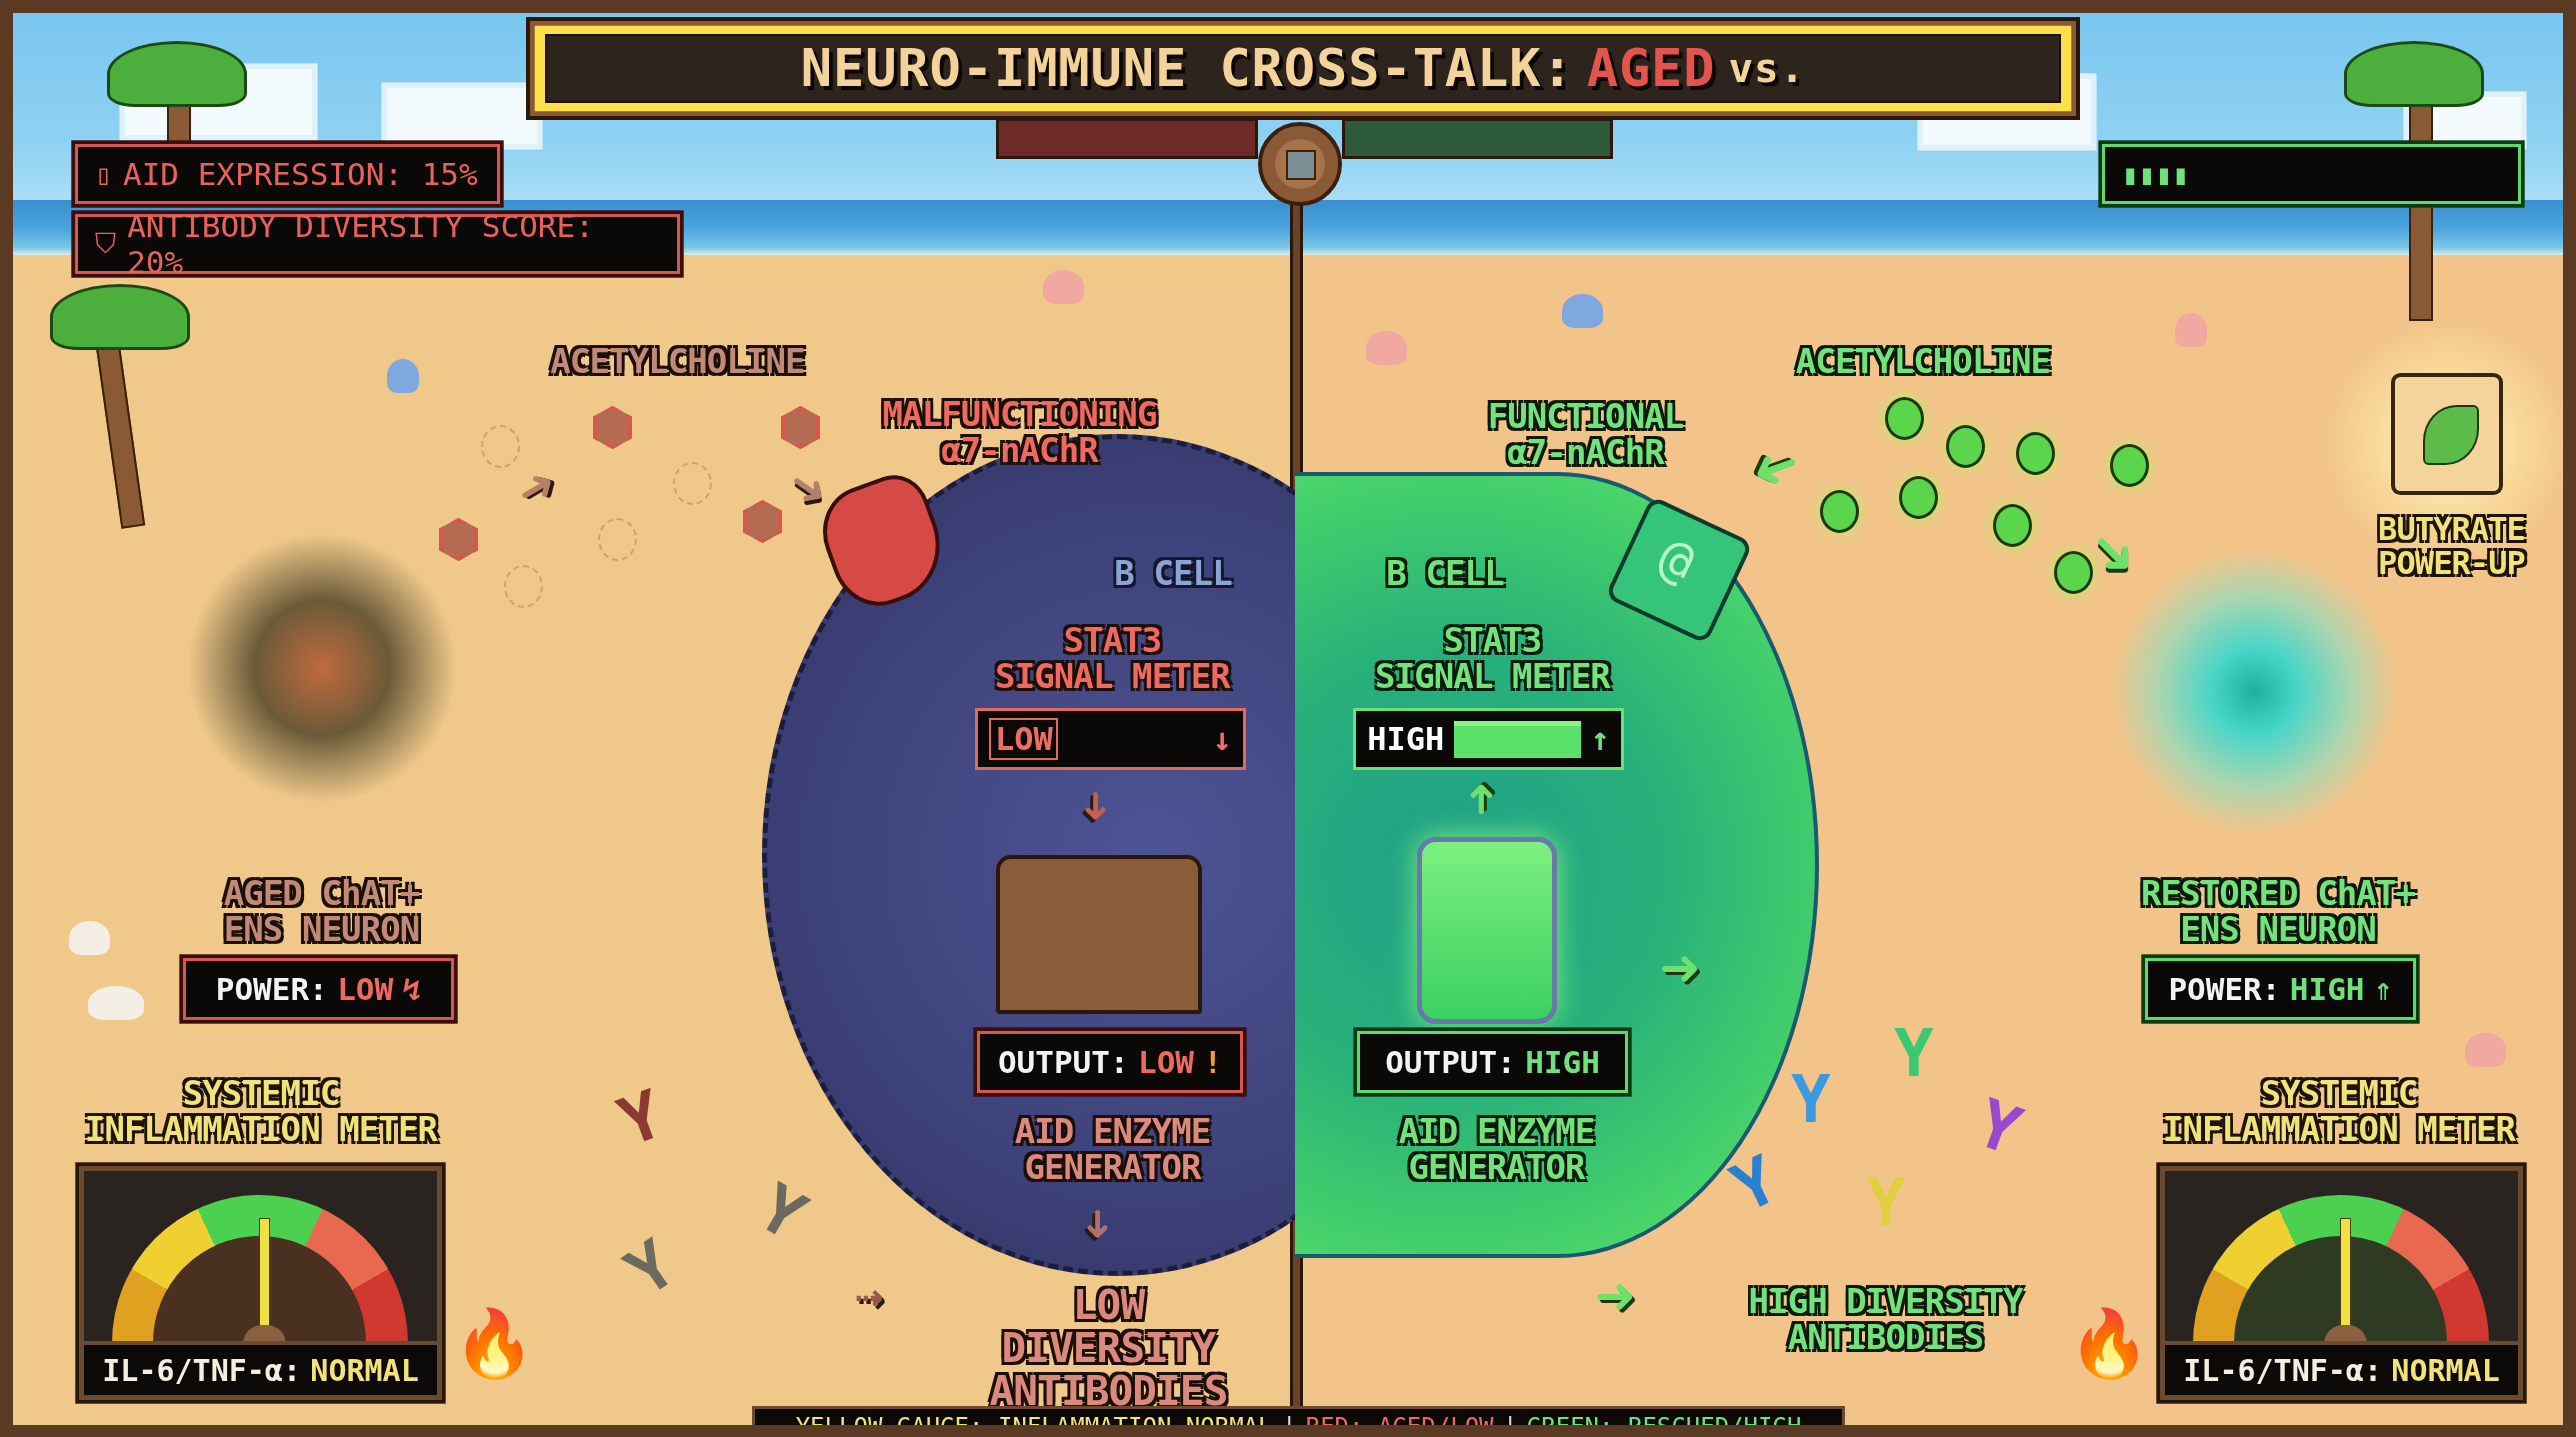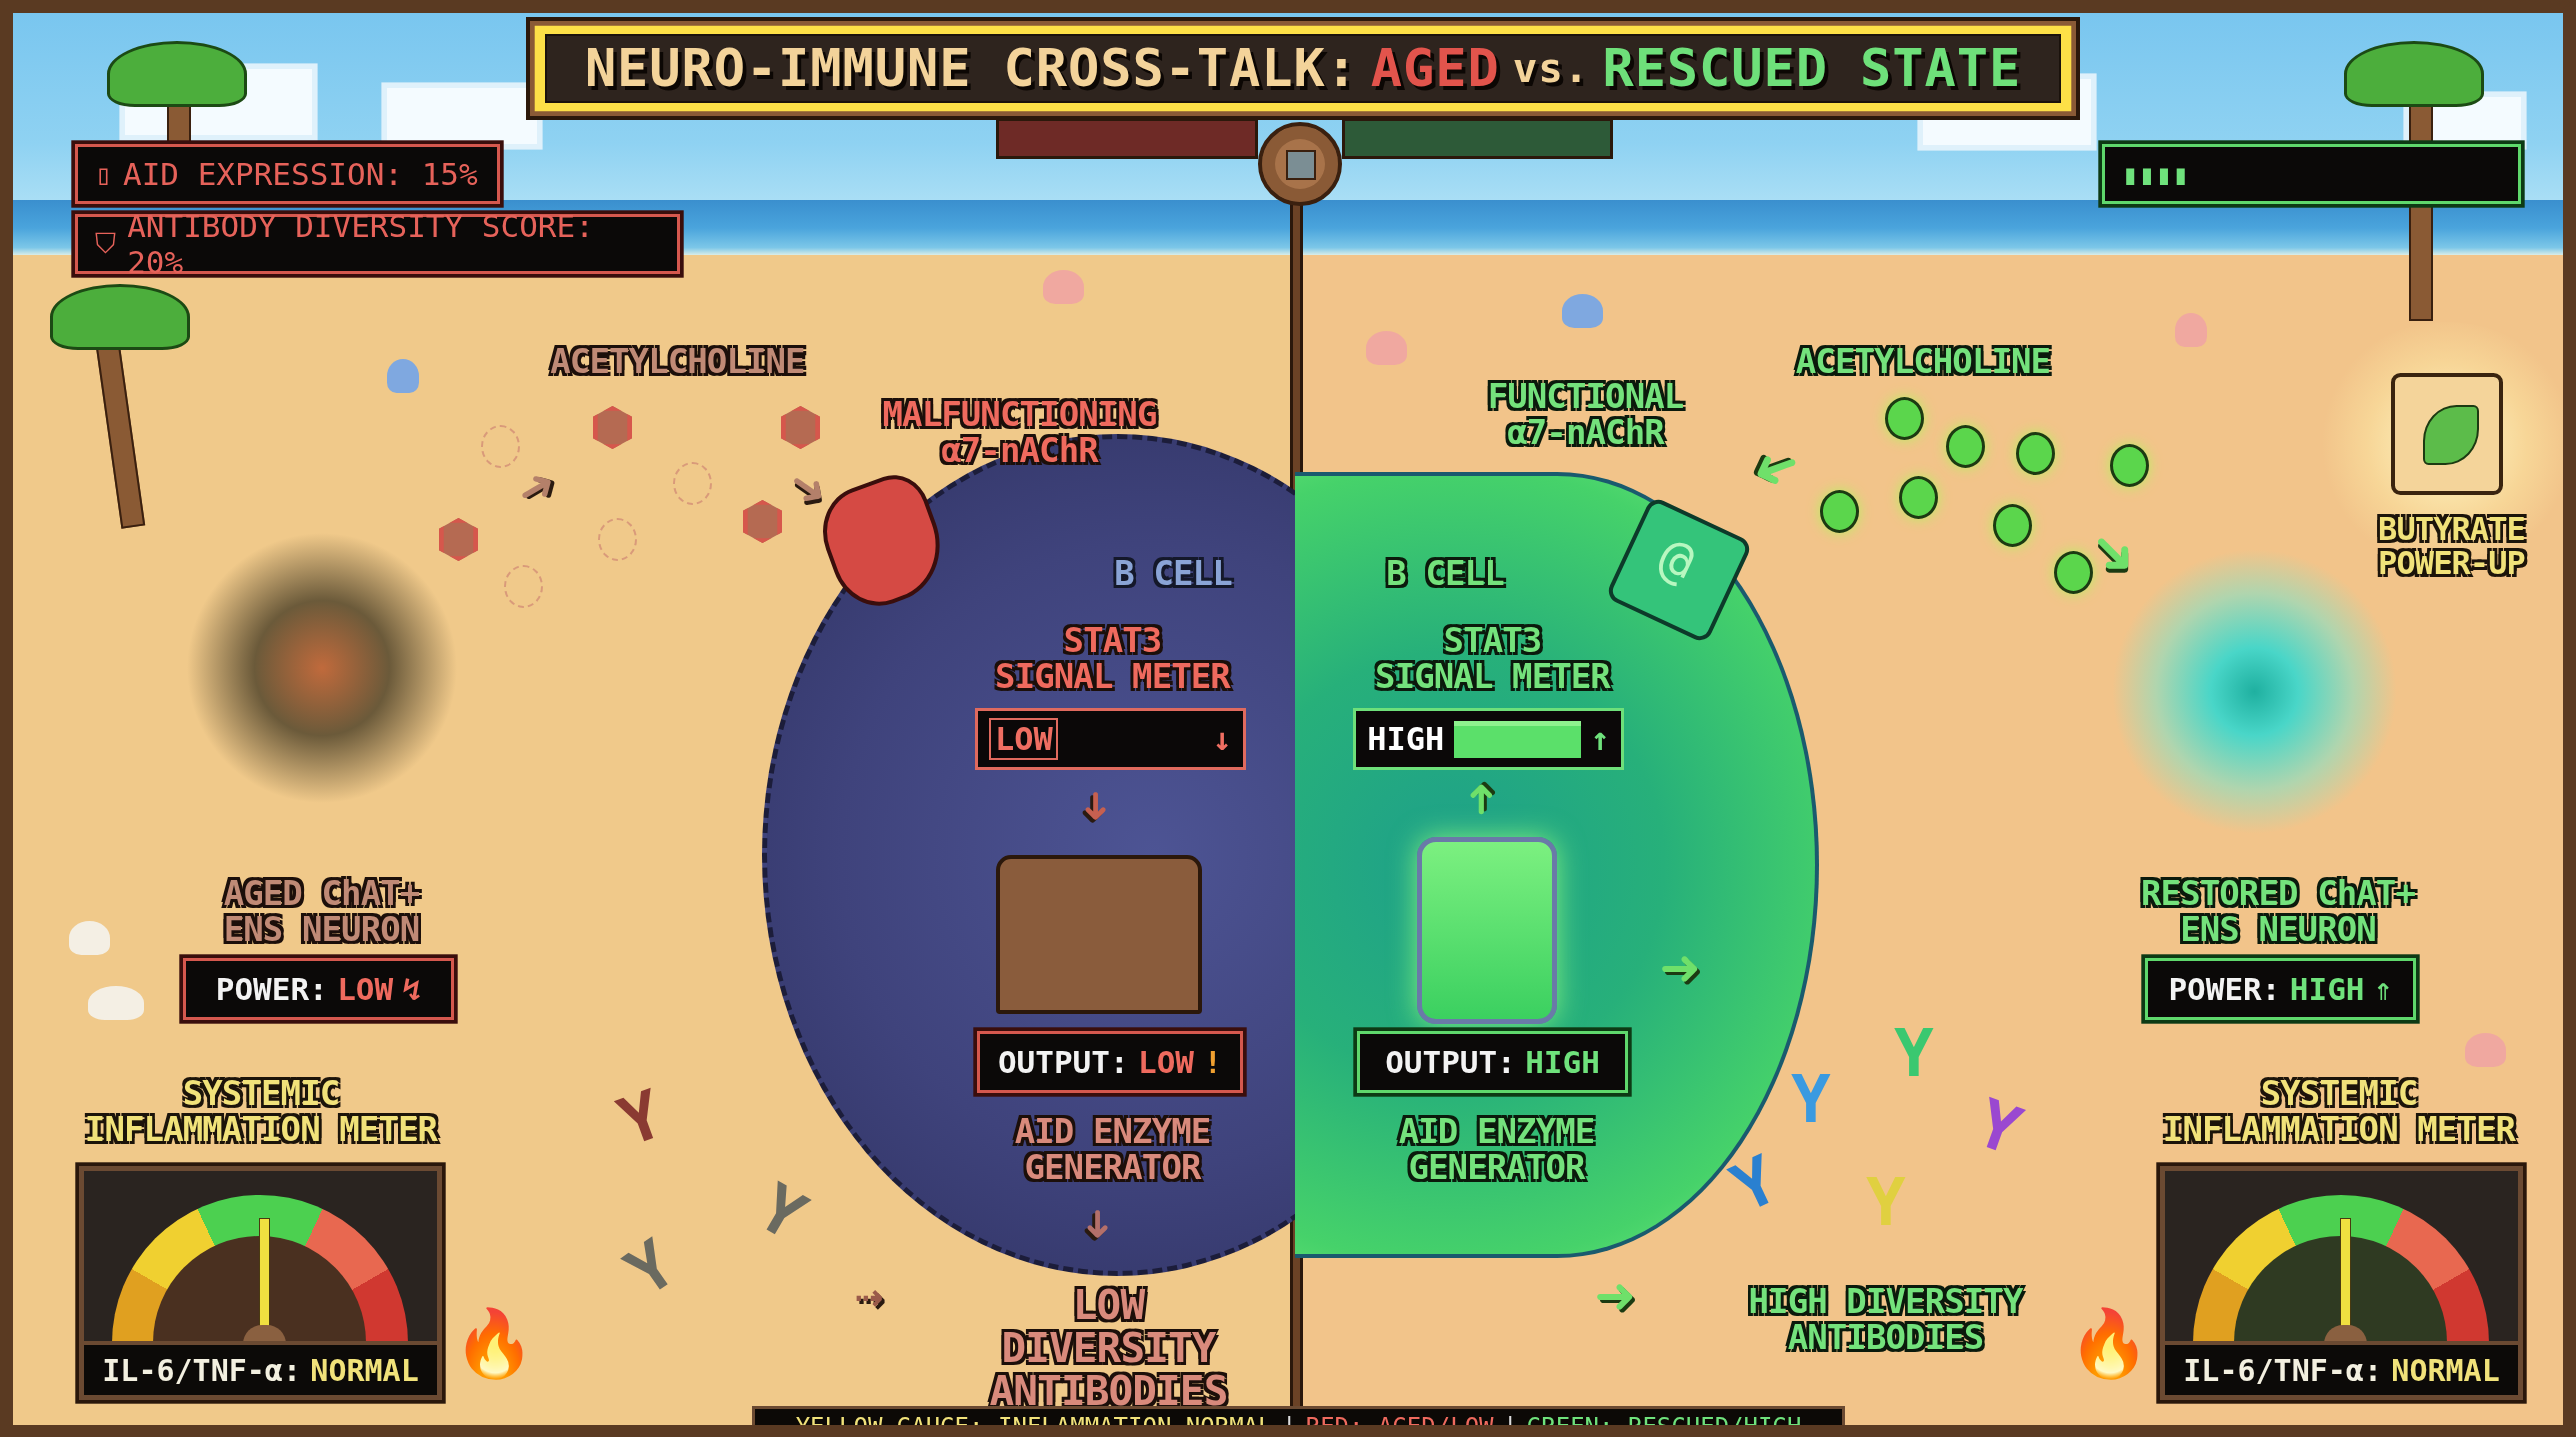--- a/index.html
+++ b/index.html
@@ -157,21 +157,20 @@
   <div class="divider"></div>
 
   <div class="sub-plate red"></div>
   <div class="sub-plate green"></div>
   <div class="gear"></div>
   <div class="title-frame">
     <div class="title-inner">
       <span class="t-main">NEURO-IMMUNE CROSS-TALK:</span>
       <span class="t-aged">AGED</span>
       <span class="t-vs">vs.</span>
-      <span class="t-rescued">RESCUED STATE</span>
     </div>
   </div>
 
   <div class="panel red" style="left:62px;top:131px;width:425px;height:60px;">
     <span class="ico">▯</span>
     <span>AID EXPRESSION: 15%</span>
   </div>
   <div class="panel red" style="left:62px;top:201px;width:605px;height:60px;">
     <span class="ico">⛉</span>
     <span>ANTIBODY DIVERSITY SCORE: 20%</span>
@@ -275,21 +274,21 @@
   <div class="hex green" style="left:1933px;top:412px;"></div>
   <div class="hex green" style="left:2003px;top:419px;"></div>
   <div class="hex green" style="left:2097px;top:431px;"></div>
   <div class="hex green" style="left:1807px;top:477px;"></div>
   <div class="hex green" style="left:1886px;top:463px;"></div>
   <div class="hex green" style="left:1980px;top:491px;"></div>
   <div class="hex green" style="left:2041px;top:538px;"></div>
   <div class="arrow-g" style="left:1741px;top:412px;transform:rotate(160deg);">➜</div>
   <div class="arrow-g" style="left:2078px;top:496px;transform:rotate(45deg);">➜</div>
 
-  <div class="lbl green" style="left:1451px;top:366px;width:243px;font-size:34px;">
+  <div class="lbl green" style="left:1451px;top:386px;width:243px;font-size:34px;">
     <span>FUNCTIONAL</span>
       <span>α7-nAChR</span>
   </div>
   <div class="receptor-green"></div>
 
   <div class="lbl green" style="left:1348px;top:543px;width:168px;font-size:34px;">
     <span>B CELL</span>
   </div>
   <div class="lbl green" style="left:1339px;top:610px;width:281px;font-size:34px;">
     <span>STAT3</span>

